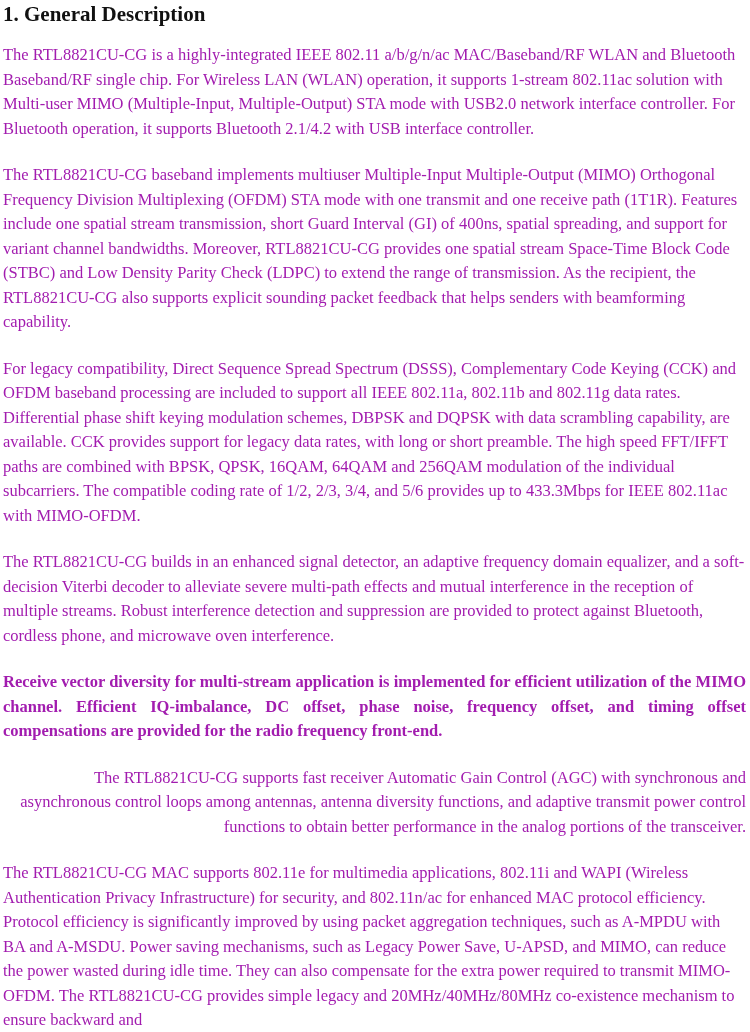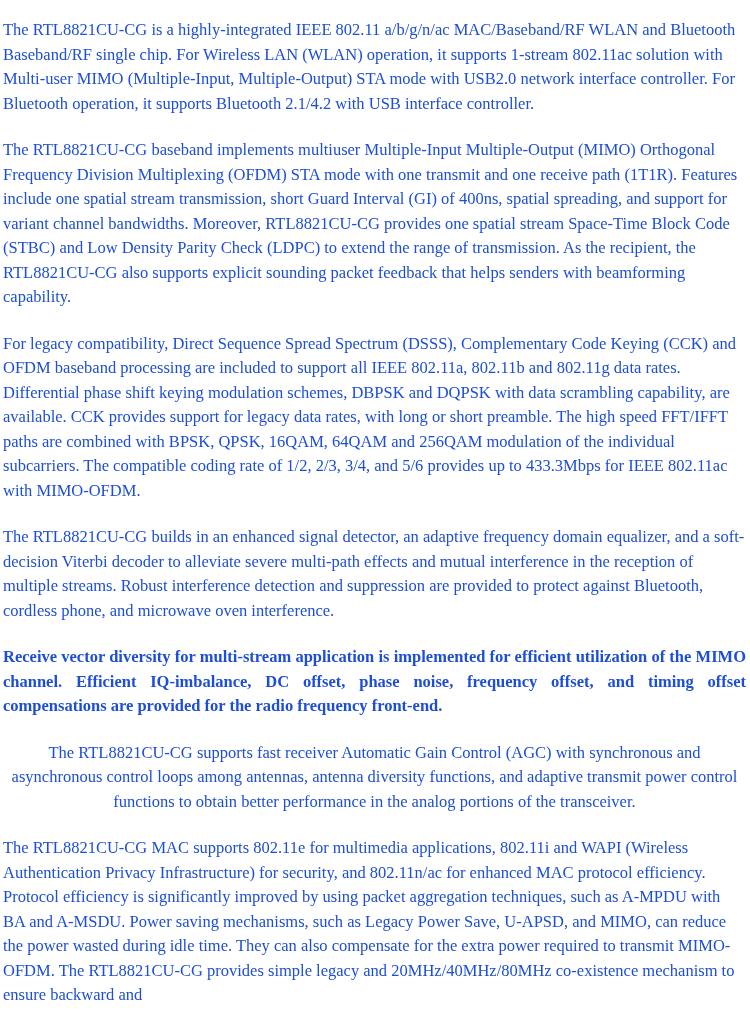--- a/index.html
+++ b/index.html
@@ -22,30 +22,31 @@
     font-size: 21px;
     font-weight: bold;
     margin: 0 0 14px 0;
     line-height: 1.2;
     color: #111111;
   }
   .body-text p {
     font-size: 16.5px;
     line-height: 24.5px;
     margin: 16px 0 22px 0;
-    color: #1d4ed8;
+    color: #a21caf;
     text-align: left;
   }
 </style>
 </head>
 <body>
 
 <div class="page">
+  <h1 class="heading">1. General Description</h1>
   <div class="body-text" id="paragraph-container">
       <p style="text-align: left;">The RTL8821CU-CG is a highly-integrated IEEE 802.11 a/b/g/n/ac MAC/Baseband/RF WLAN and Bluetooth Baseband/RF single chip. For Wireless LAN (WLAN) operation, it supports 1-stream 802.11ac solution with Multi-user MIMO (Multiple-Input, Multiple-Output) STA mode with USB2.0 network interface controller. For Bluetooth operation, it supports Bluetooth 2.1/4.2 with USB interface controller.</p>
       <p style="text-align: left;">The RTL8821CU-CG baseband implements multiuser Multiple-Input Multiple-Output (MIMO) Orthogonal Frequency Division Multiplexing (OFDM) STA mode with one transmit and one receive path (1T1R). Features include one spatial stream transmission, short Guard Interval (GI) of 400ns, spatial spreading, and support for variant channel bandwidths. Moreover, RTL8821CU-CG provides one spatial stream Space-Time Block Code (STBC) and Low Density Parity Check (LDPC) to extend the range of transmission. As the recipient, the RTL8821CU-CG also supports explicit sounding packet feedback that helps senders with beamforming capability.</p>
       <p style="text-align: left;">For legacy compatibility, Direct Sequence Spread Spectrum (DSSS), Complementary Code Keying (CCK) and OFDM baseband processing are included to support all IEEE 802.11a, 802.11b and 802.11g data rates. Differential phase shift keying modulation schemes, DBPSK and DQPSK with data scrambling capability, are available. CCK provides support for legacy data rates, with long or short preamble. The high speed FFT/IFFT paths are combined with BPSK, QPSK, 16QAM, 64QAM and 256QAM modulation of the individual subcarriers. The compatible coding rate of 1/2, 2/3, 3/4, and 5/6 provides up to 433.3Mbps for IEEE 802.11ac with MIMO-OFDM.</p>
       <p style="text-align: left;">The RTL8821CU-CG builds in an enhanced signal detector, an adaptive frequency domain equalizer, and a soft-decision Viterbi decoder to alleviate severe multi-path effects and mutual interference in the reception of multiple streams. Robust interference detection and suppression are provided to protect against Bluetooth, cordless phone, and microwave oven interference.</p>
       <p style="text-align: justify; font-weight: bold;">Receive vector diversity for multi-stream application is implemented for efficient utilization of the MIMO channel. Efficient IQ-imbalance, DC offset, phase noise, frequency offset, and timing offset compensations are provided for the radio frequency front-end.</p>
-      <p style="text-align: center;">The RTL8821CU-CG supports fast receiver Automatic Gain Control (AGC) with synchronous and asynchronous control loops among antennas, antenna diversity functions, and adaptive transmit power control functions to obtain better performance in the analog portions of the transceiver.</p>
+      <p style="text-align: right;">The RTL8821CU-CG supports fast receiver Automatic Gain Control (AGC) with synchronous and asynchronous control loops among antennas, antenna diversity functions, and adaptive transmit power control functions to obtain better performance in the analog portions of the transceiver.</p>
       <p style="text-align: left;">The RTL8821CU-CG MAC supports 802.11e for multimedia applications, 802.11i and WAPI (Wireless Authentication Privacy Infrastructure) for security, and 802.11n/ac for enhanced MAC protocol efficiency. Protocol efficiency is significantly improved by using packet aggregation techniques, such as A-MPDU with BA and A-MSDU. Power saving mechanisms, such as Legacy Power Save, U-APSD, and MIMO, can reduce the power wasted during idle time. They can also compensate for the extra power required to transmit MIMO-OFDM. The RTL8821CU-CG provides simple legacy and 20MHz/40MHz/80MHz co-existence mechanism to ensure backward and</p>
     </div>
 </div>
 
 </body></html>

